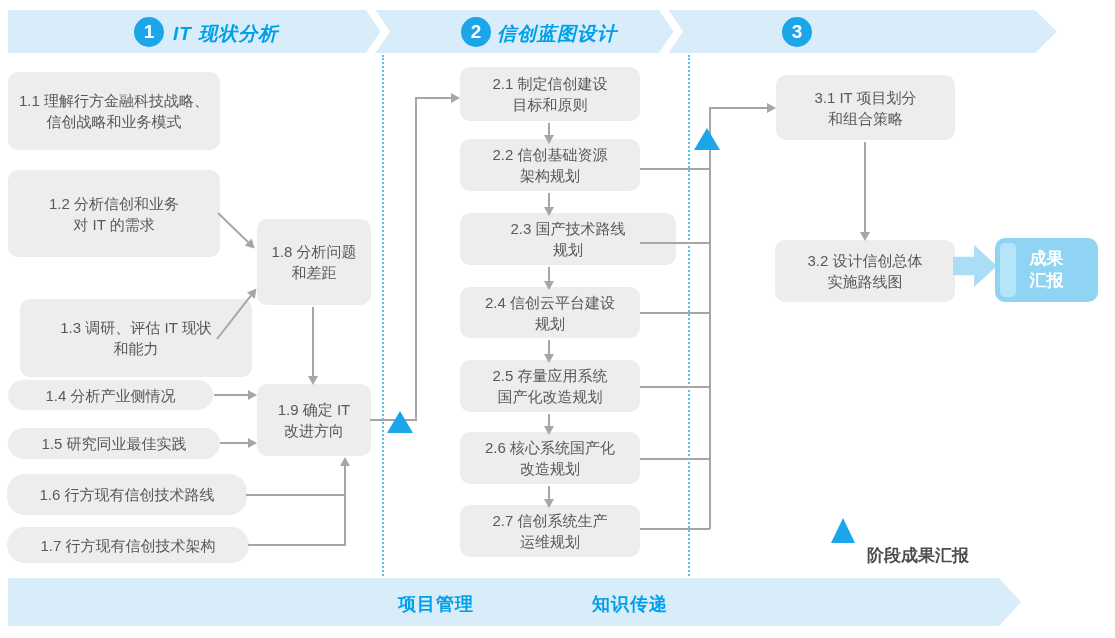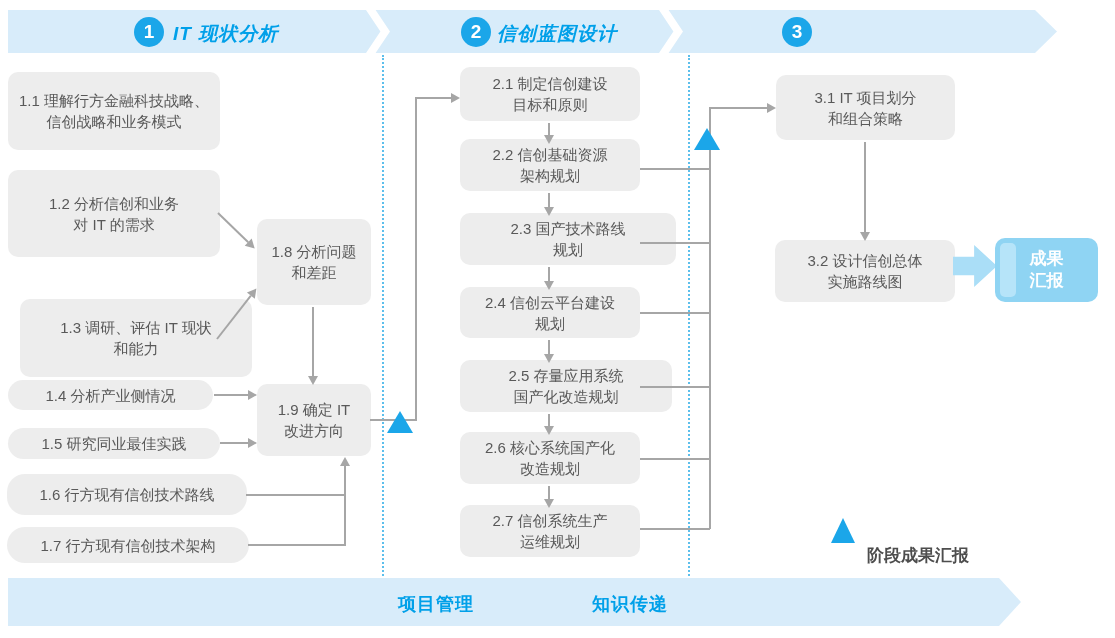--- a/index.html
+++ b/index.html
@@ -112,21 +112,21 @@
     <div>架构规划</div>
   </div>
   <div class="box" style="left:460px;top:213px;width:216px;height:52px;">
     <div>2.3 国产技术路线</div>
     <div>规划</div>
   </div>
   <div class="box" style="left:460px;top:287px;width:180px;height:51px;">
     <div>2.4 信创云平台建设</div>
     <div>规划</div>
   </div>
-  <div class="box" style="left:460px;top:360px;width:212px;height:52px;">
+  <div class="box" style="left:460px;top:360px;width:180px;height:52px;">
     <div>2.5 存量应用系统</div>
     <div>国产化改造规划</div>
   </div>
   <div class="box" style="left:460px;top:432px;width:180px;height:52px;">
     <div>2.6 核心系统国产化</div>
     <div>改造规划</div>
   </div>
   <div class="box" style="left:460px;top:505px;width:180px;height:52px;">
     <div>2.7 信创系统生产</div>
     <div>运维规划</div>

